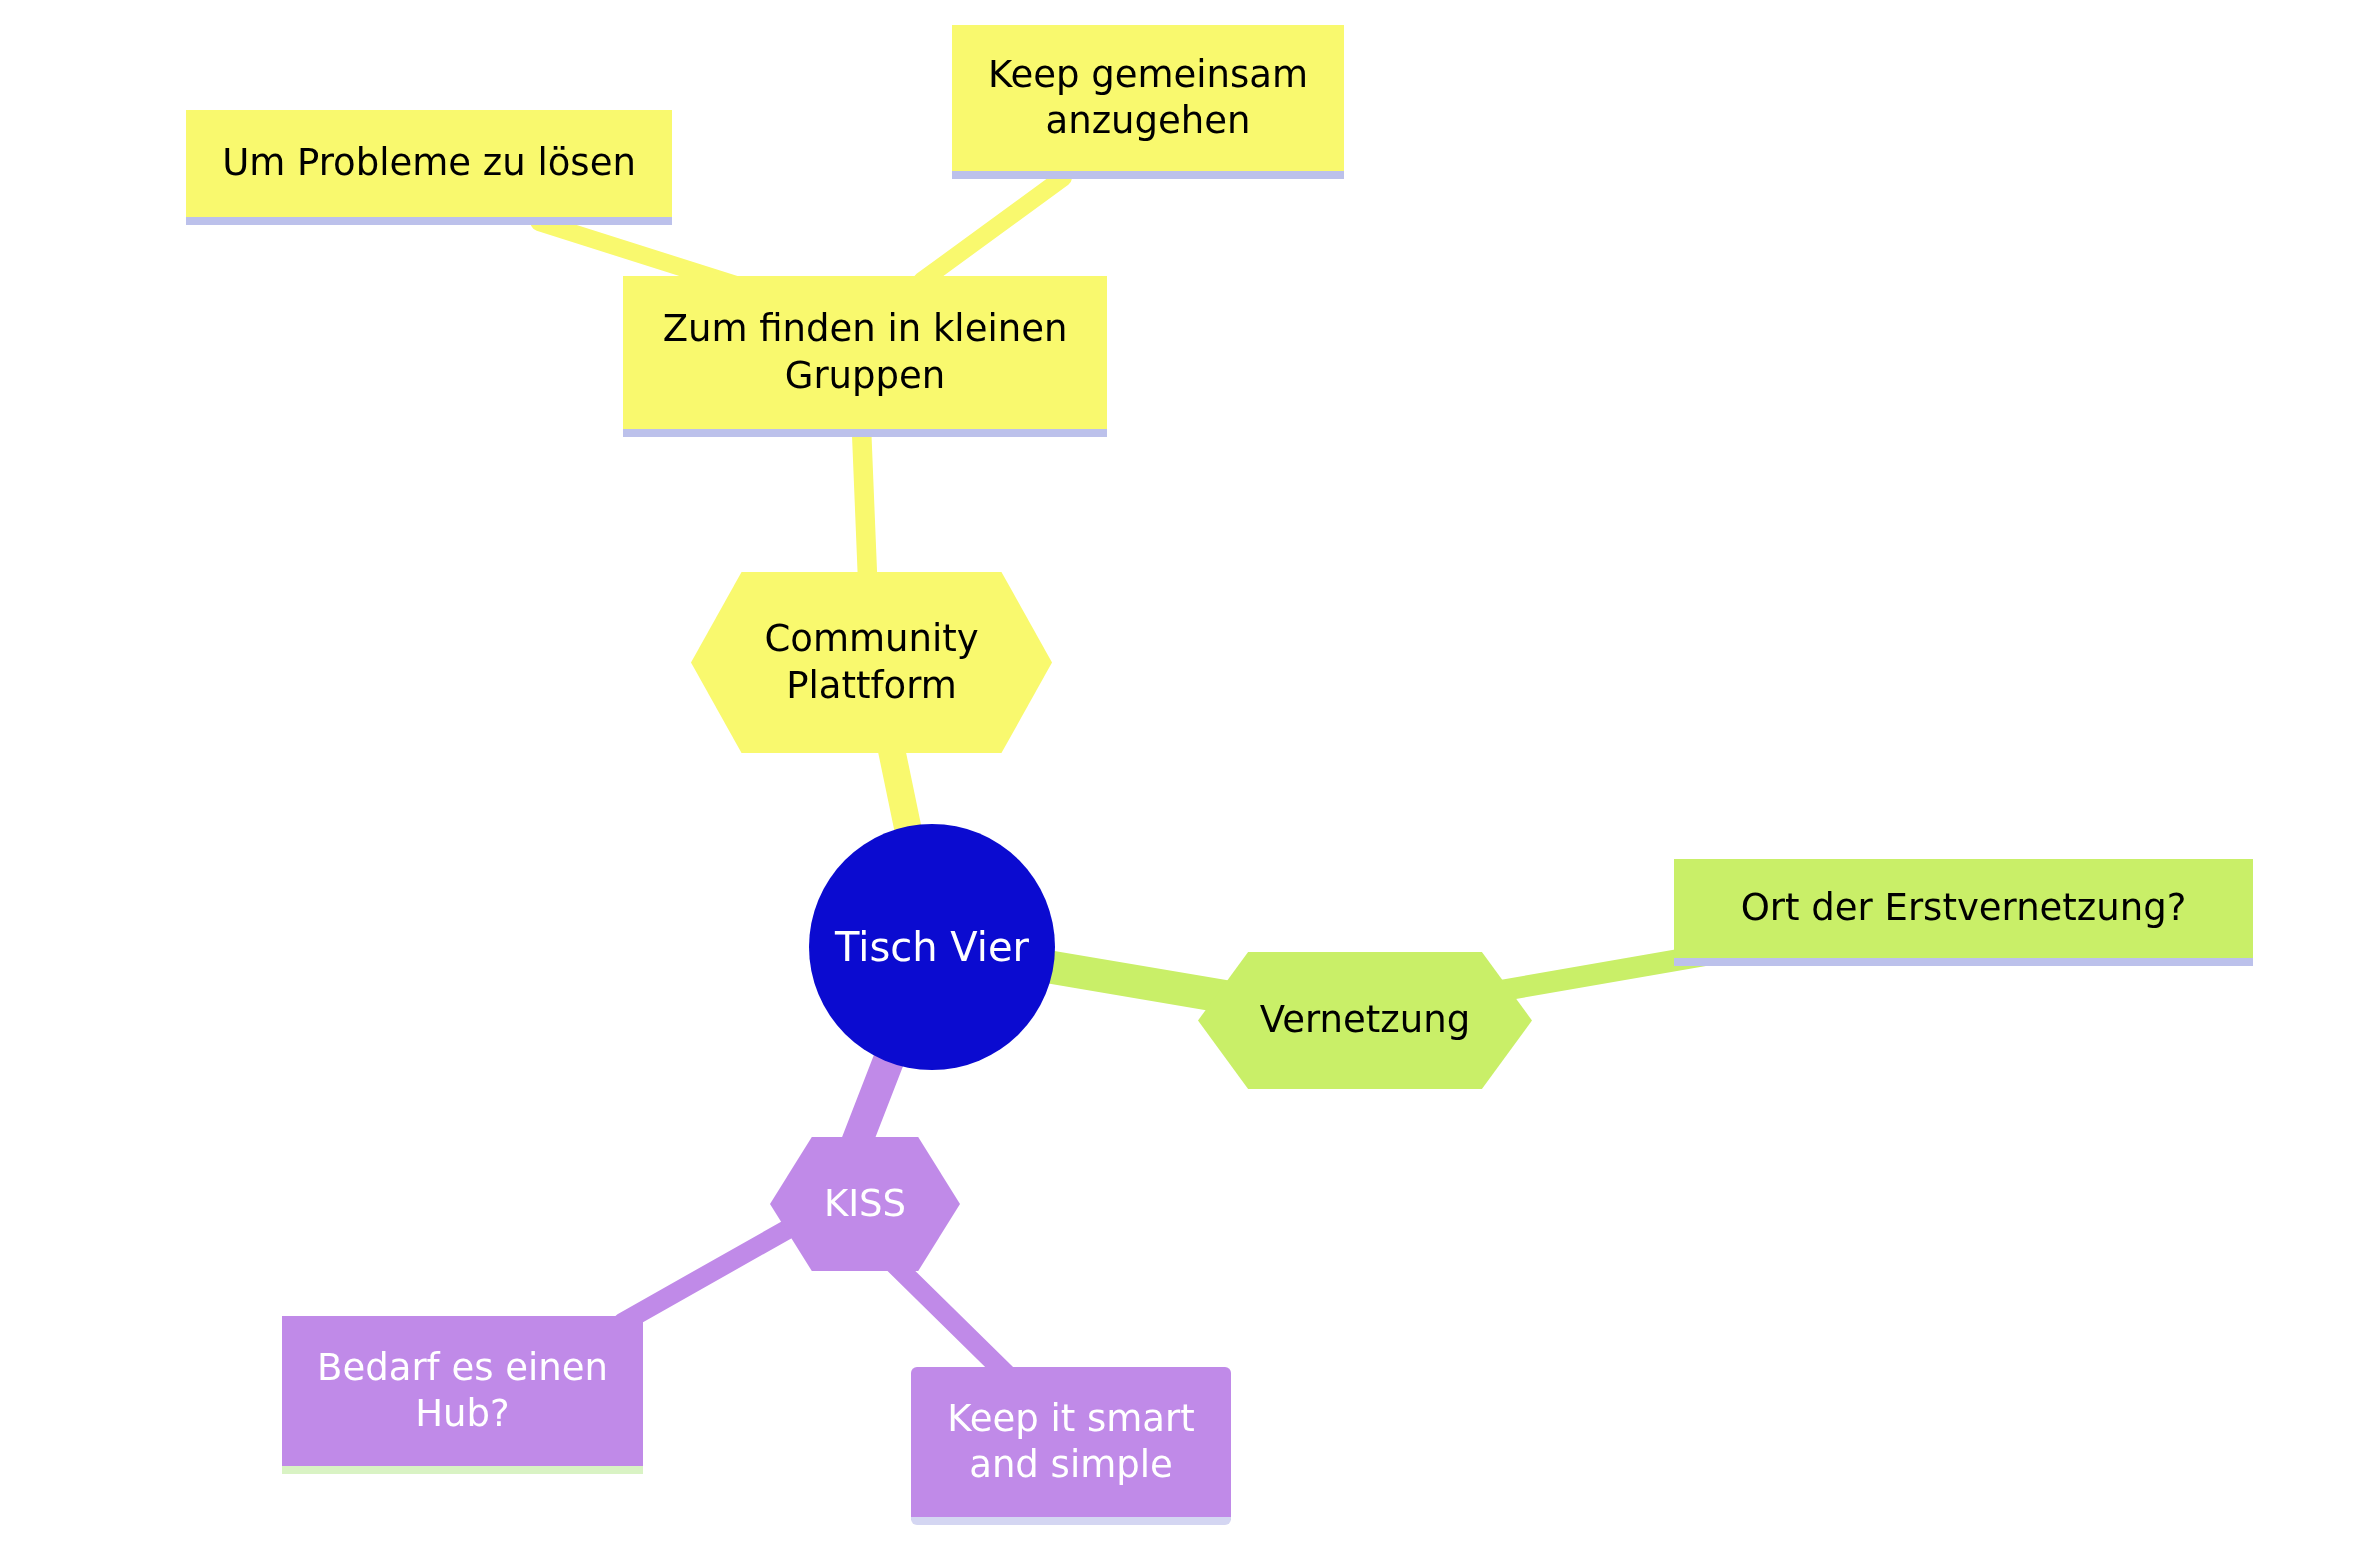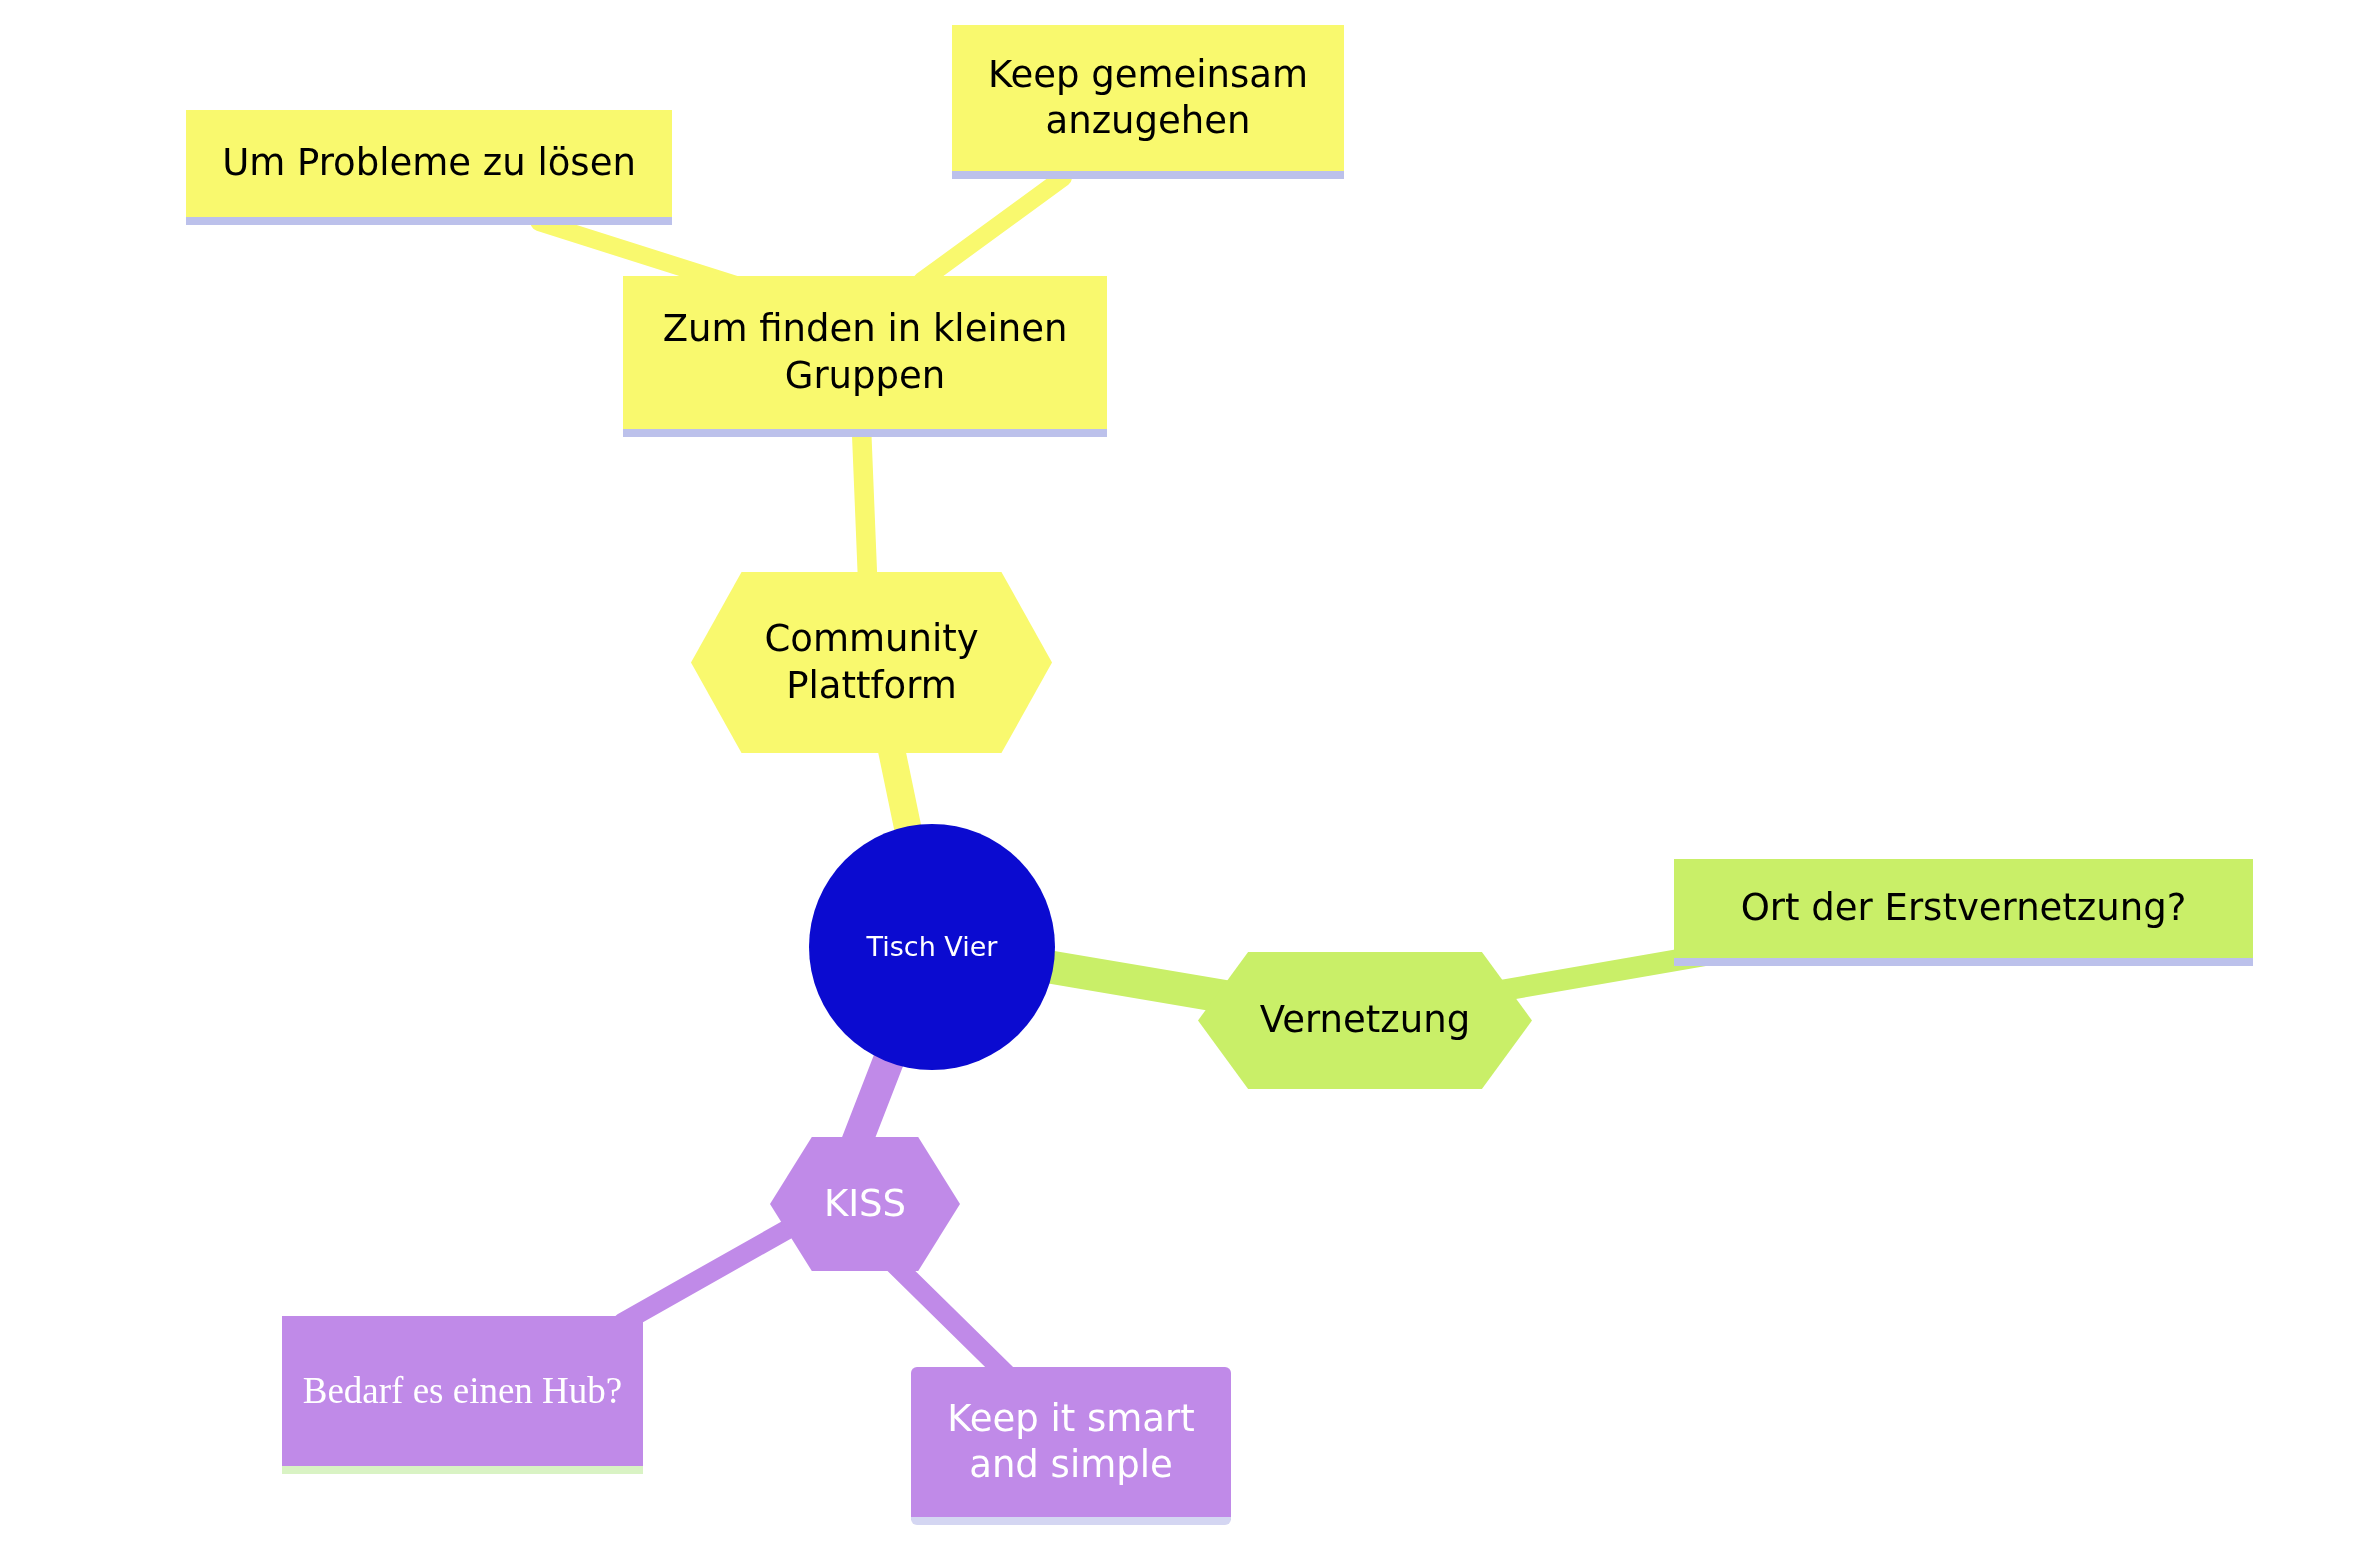--- a/index.html
+++ b/index.html
@@ -41,21 +41,21 @@
     background: var(--green);
     color: #000000;
     border-bottom: 8.8px solid var(--lavender);
     padding: 0 11.7px;
   }
   .box-purple {
     background: var(--purple);
     color: #ffffff;
     padding: 0 13.7px;
   }
-  .underline-pale-green  { border-bottom: 8.8px solid var(--pale_green); font-family: Liberation Serif, serif; }
+  .underline-pale-green  { border-bottom: 8.8px solid var(--pale_green); }
   .underline-pale-lavender { border-bottom: 8.8px solid var(--pale_lavender); }
 
   .hex {
     color: #000000;
     padding: 0 35px;
   }
   .hex-yellow {
     background: var(--yellow);
     clip-path: polygon(0 50%, 14% 0, 86% 0, 100% 50%, 86% 100%, 14% 100%);
   }
@@ -65,21 +65,21 @@
   }
   .hex-purple {
     background: var(--purple);
     color: #ffffff;
     clip-path: polygon(0 50%, 22% 0, 78% 0, 100% 50%, 78% 100%, 22% 100%);
   }
   .center-circle {
     background: var(--blue);
     color: #ffffff;
     border-radius: 50%;
-    font-size: 27px;
+    font-size: 40px;
   }
 </style>
 </head>
 <body>
 
 <div class="canvas">
 
   <svg class="links" viewBox="0 0 2437 1588" aria-hidden="true">
 
     <line class="link-yellow" x1="956" y1="971" x2="894" y2="672" stroke-width="28"></line>

